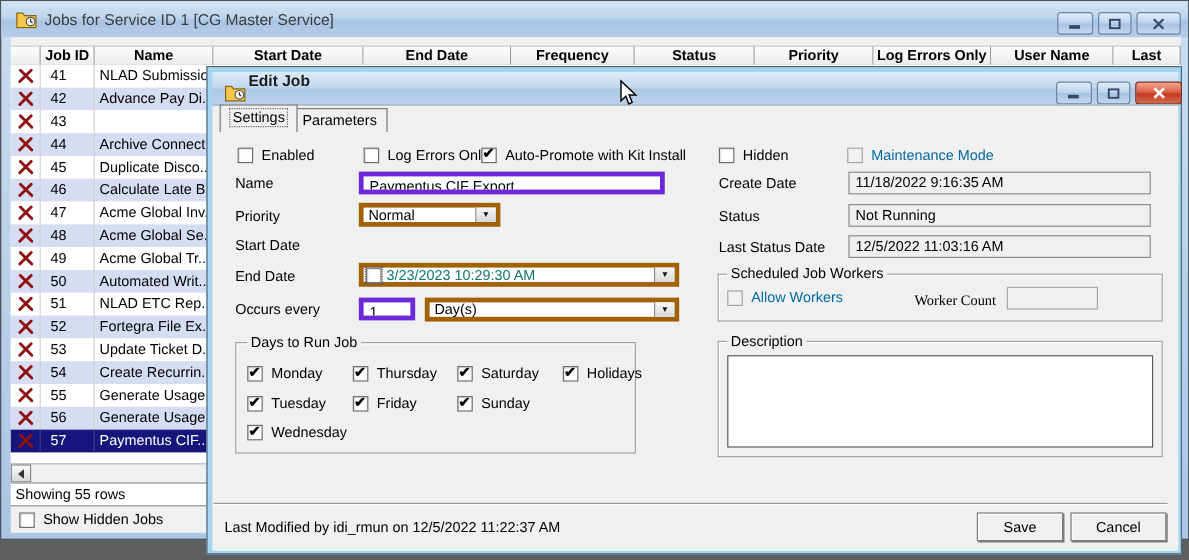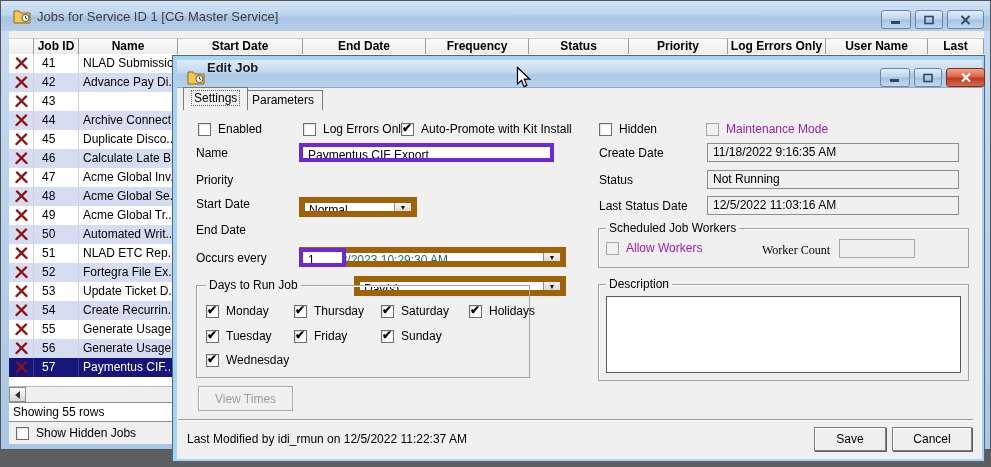--- a/index.html
+++ b/index.html
@@ -66,28 +66,28 @@
   .dlg .winbtns{left:703px;top:8px;}
   .dclient{position:absolute;left:4px;top:31px;width:805px;height:372px;background:#f0f0f0;border-top:1px solid #8aa8c0;}
 
   .tab{position:absolute;background:#f0f0f0;border:1px solid #7a7a7a;border-bottom:none;
        text-align:center;white-space:nowrap;padding:0 8px;}
   .tab.active{top:31px;height:23px;line-height:21px;z-index:3;}
   .tab.active span{outline:1px dotted #666;padding:0 2px;}
   .tab.inactive{top:34px;height:20px;line-height:18px;z-index:2;}
 
   .lbl{position:absolute;white-space:nowrap;}
-  .lbl.dis{color:#a21caf;}
+  .lbl.dis{color:#0369a1;}
   .cbrow{position:absolute;display:flex;align-items:center;gap:7px;white-space:nowrap;}
 
   .tinput{position:absolute;background:#fff;border:4px solid #6d28d9;padding:0 5px;line-height:17px;
        overflow:hidden;white-space:nowrap;}
   .rofield{position:absolute;background:#f0f0f0;border:1px solid #8c8c8c;padding:0 5px;line-height:17px;
        overflow:hidden;white-space:nowrap;}
-  .combo{position:absolute;background:#fff;border:6px solid #a16207;display:flex;margin-top:28px;}
+  .combo{position:absolute;background:#fff;border:4px solid #a16207;display:flex;align-items:center;}
   .combo .val{flex:1;padding:0 4px;overflow:hidden;white-space:nowrap;}
   .combo .val.dis{color:#0f766e;}
   .combo .drop{width:17px;align-self:stretch;background:linear-gradient(#f6f6f6,#d9d9d9);
        border-left:1px solid #8e8e8e;display:flex;align-items:center;justify-content:center;}
   .combo .drop::after{content:"▼";font-size:7px;color:#111;}
   .combo .cb{margin-left:2px;}
 
   .group{position:absolute;border:1px solid #a3a3a3;box-shadow:1px 1px 0 #ffffff inset;}
   .group-label{position:absolute;background:#f0f0f0;padding:0 3px;white-space:nowrap;z-index:2;}
   .descarea{position:absolute;background:#fff;border:1px solid #5a5a5a;}
@@ -424,21 +424,20 @@
       <div class="day-item" style="left: 208px; top: 273px;">
         <span class="cb checked"></span>
         <span>Sunday</span>
       </div>
       <div class="day-item" style="left: 33px; top: 297px;">
         <span class="cb checked"></span>
         <span>Wednesday</span>
       </div>
       <div id="days-host"></div>
 
-    <div class="btn disabled" style="left:25px;top:330px;width:95px;height:25px;">View Times</div>
 
     <span class="lbl" style="left:426px;top:90px;">Create Date</span>
     <div class="rofield" style="left:534px;top:87px;width:252px;height:19px;">11/18/2022 9:16:35 AM</div>
 
     <span class="lbl" style="left:426px;top:117px;">Status</span>
     <div class="rofield" style="left:534px;top:114px;width:252px;height:19px;">Not Running</div>
 
     <span class="lbl" style="left:426px;top:143px;">Last Status Date</span>
     <div class="rofield" style="left:534px;top:140px;width:252px;height:19px;">12/5/2022 11:03:16 AM</div>
 

